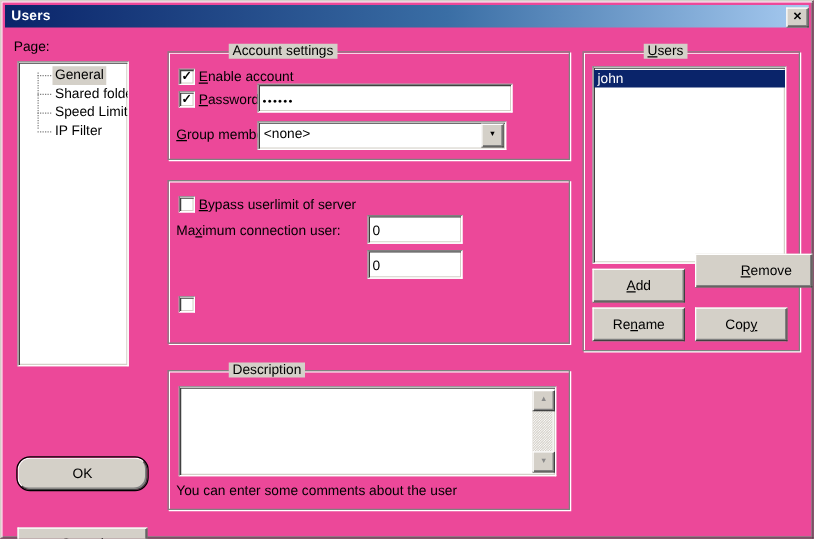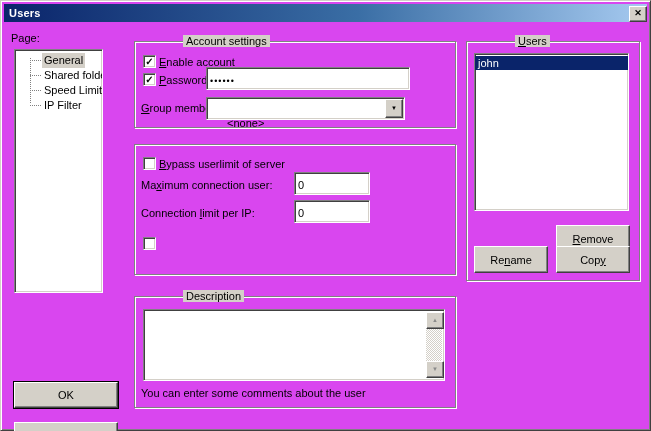--- a/index.html
+++ b/index.html
@@ -2,21 +2,21 @@
 <html><head>
 <meta charset="utf-8">
 <style>
   html,body { margin:0; padding:0; }
   body {
     width:651px; height:431px; position:relative; overflow:hidden;
     font-family:"Liberation Sans", sans-serif; font-size:11px; color:#000;
     background:#d4d0c8;
   }
   .dialog {
-    position:absolute; inset:0; background:#d946ef;
+    position:absolute; inset:0; background:#ec4899;
     border:1px solid; border-color:#d4d0c8 #404040 #404040 #d4d0c8;
     box-shadow: inset 1px 1px 0 #ffffff, inset -1px -1px 0 #808080;
   }
   .titlebar {
     position:absolute; left:3px; top:3px; right:3px; height:18px;
     background:linear-gradient(90deg,#0a246a 0%,#3a6ea5 55%,#a6caf0 100%);
     color:#fff; font-weight:bold; line-height:18px; padding-left:5px;
     font-size:11px; letter-spacing:0.2px;
   }
   .close-btn {
@@ -54,21 +54,21 @@
     box-shadow: inset 1px 1px 0 #404040, inset -1px -1px 0 #d4d0c8;
     font-size:10px; line-height:11px; text-align:center; font-weight:bold;
   }
   input.txt {
     position:absolute; border:0; outline:none; margin:0;
     font-family:"Liberation Sans", sans-serif; font-size:11px;
     background:transparent; padding:2px 0 0 3px; width:100%; height:100%;
     box-sizing:border-box;
   }
   .field { overflow:hidden; }
-  .combo-value { position:absolute; left:20px; top:3px; white-space:nowrap;margin-top:16px; }
+  .combo-value { position:absolute; left:4px; top:3px; white-space:nowrap; }
   .combo-btn {
     position:absolute; right:1px; top:1px; bottom:1px; width:16px;
     background:#d4d0c8; border:1px solid; border-color:#fff #404040 #404040 #fff;
     box-shadow: inset -1px -1px 0 #808080;
     text-align:center; font-size:6px; line-height:16px;
   }
   .tree { overflow:hidden;text-align:right; }
   .tree-vline { position:absolute; left:15px; top:8px; height:45px; border-left:1px dotted #808080; }
   .tree-row { position:absolute; left:0; width:100%; height:15px; line-height:15px; }
   .tree-stub { position:absolute; left:15px; top:7px; width:11px; border-top:1px dotted #808080; }
@@ -152,21 +152,20 @@
   <div class="checkbox" style="left:142px; top:156px;">
     <span></span>
   </div>
   <div class="label" style="left:158px; top:157px;"><span></span><u>B</u><span>ypass userlimit of server</span></div>
 
   <div class="label" style="left:140px; top:178px;"><span>Ma</span><u>x</u><span>imum connection user:</span></div>
   <div class="sunken field" style="left:293px; top:171px; width:74px; height:21px;">
     <input class="txt" type="text" value="0" style="">
   </div>
 
-  <div class="label" style="left:140px; top:206px;"><span>Connection </span><u>l</u><span>imit per IP:</span></div>
   <div class="sunken field" style="left:293px; top:199px; width:74px; height:21px;">
     <input class="txt" type="text" value="0" style="">
   </div>
 
   <div class="checkbox" style="left:142px; top:236px;">
     <span></span>
   </div>
 
   <div class="group" style="left:133px; top:295px; width:320px; height:110px;">
     <span class="group-caption">Description</span>
@@ -181,30 +180,33 @@
   <div class="label" style="left:140px; top:386px;">You can enter some comments about the user</div>
 
   <div class="group" style="left:465px; top:40px; width:172px; height:238px;">
     <span class="group-caption"><span></span><u>U</u><span>sers</span></span>
   </div>
   <div class="sunken listbox" style="left:473px; top:52px; width:153px; height:156px;">
     <div class="list-item selected" style="top:2px;">
       <span>john</span>
     </div>
   </div>
-  <div class="btn" style="left:555px; top:224px; width:72px; height:25px;">
+  <div class="btn" style="left:473px; top:214px; width:72px; height:25px;">
+      <span><span></span><u>A</u><span>dd</span></span>
+    </div>
+  <div class="btn" style="left:555px; top:202px; width:72px; height:25px;padding-left:20px;">
       <span><span></span><u>R</u><span>emove</span></span>
     </div>
   <div class="btn" style="left:473px; top:245px; width:72px; height:25px;">
       <span><span>Re</span><u>n</u><span>ame</span></span>
     </div>
   <div class="btn" style="left:555px; top:245px; width:72px; height:25px;">
       <span><span>Cop</span><u>y</u><span></span></span>
     </div>
 
-  <div class="btn btn-default" style="left:13px; top:381px; width:102px; height:24px;">
+  <div class="btn btn-default" style="left:13px; top:365px; width:102px; height:24px;border-radius:10px;">
       <span>OK</span>
     </div>
   <div class="btn" style="left:13px; top:397px; width:102px; height:24px;margin-top:24px;">
       <span>Cancel</span>
     </div>
 
 </div>
 
 </body></html>

